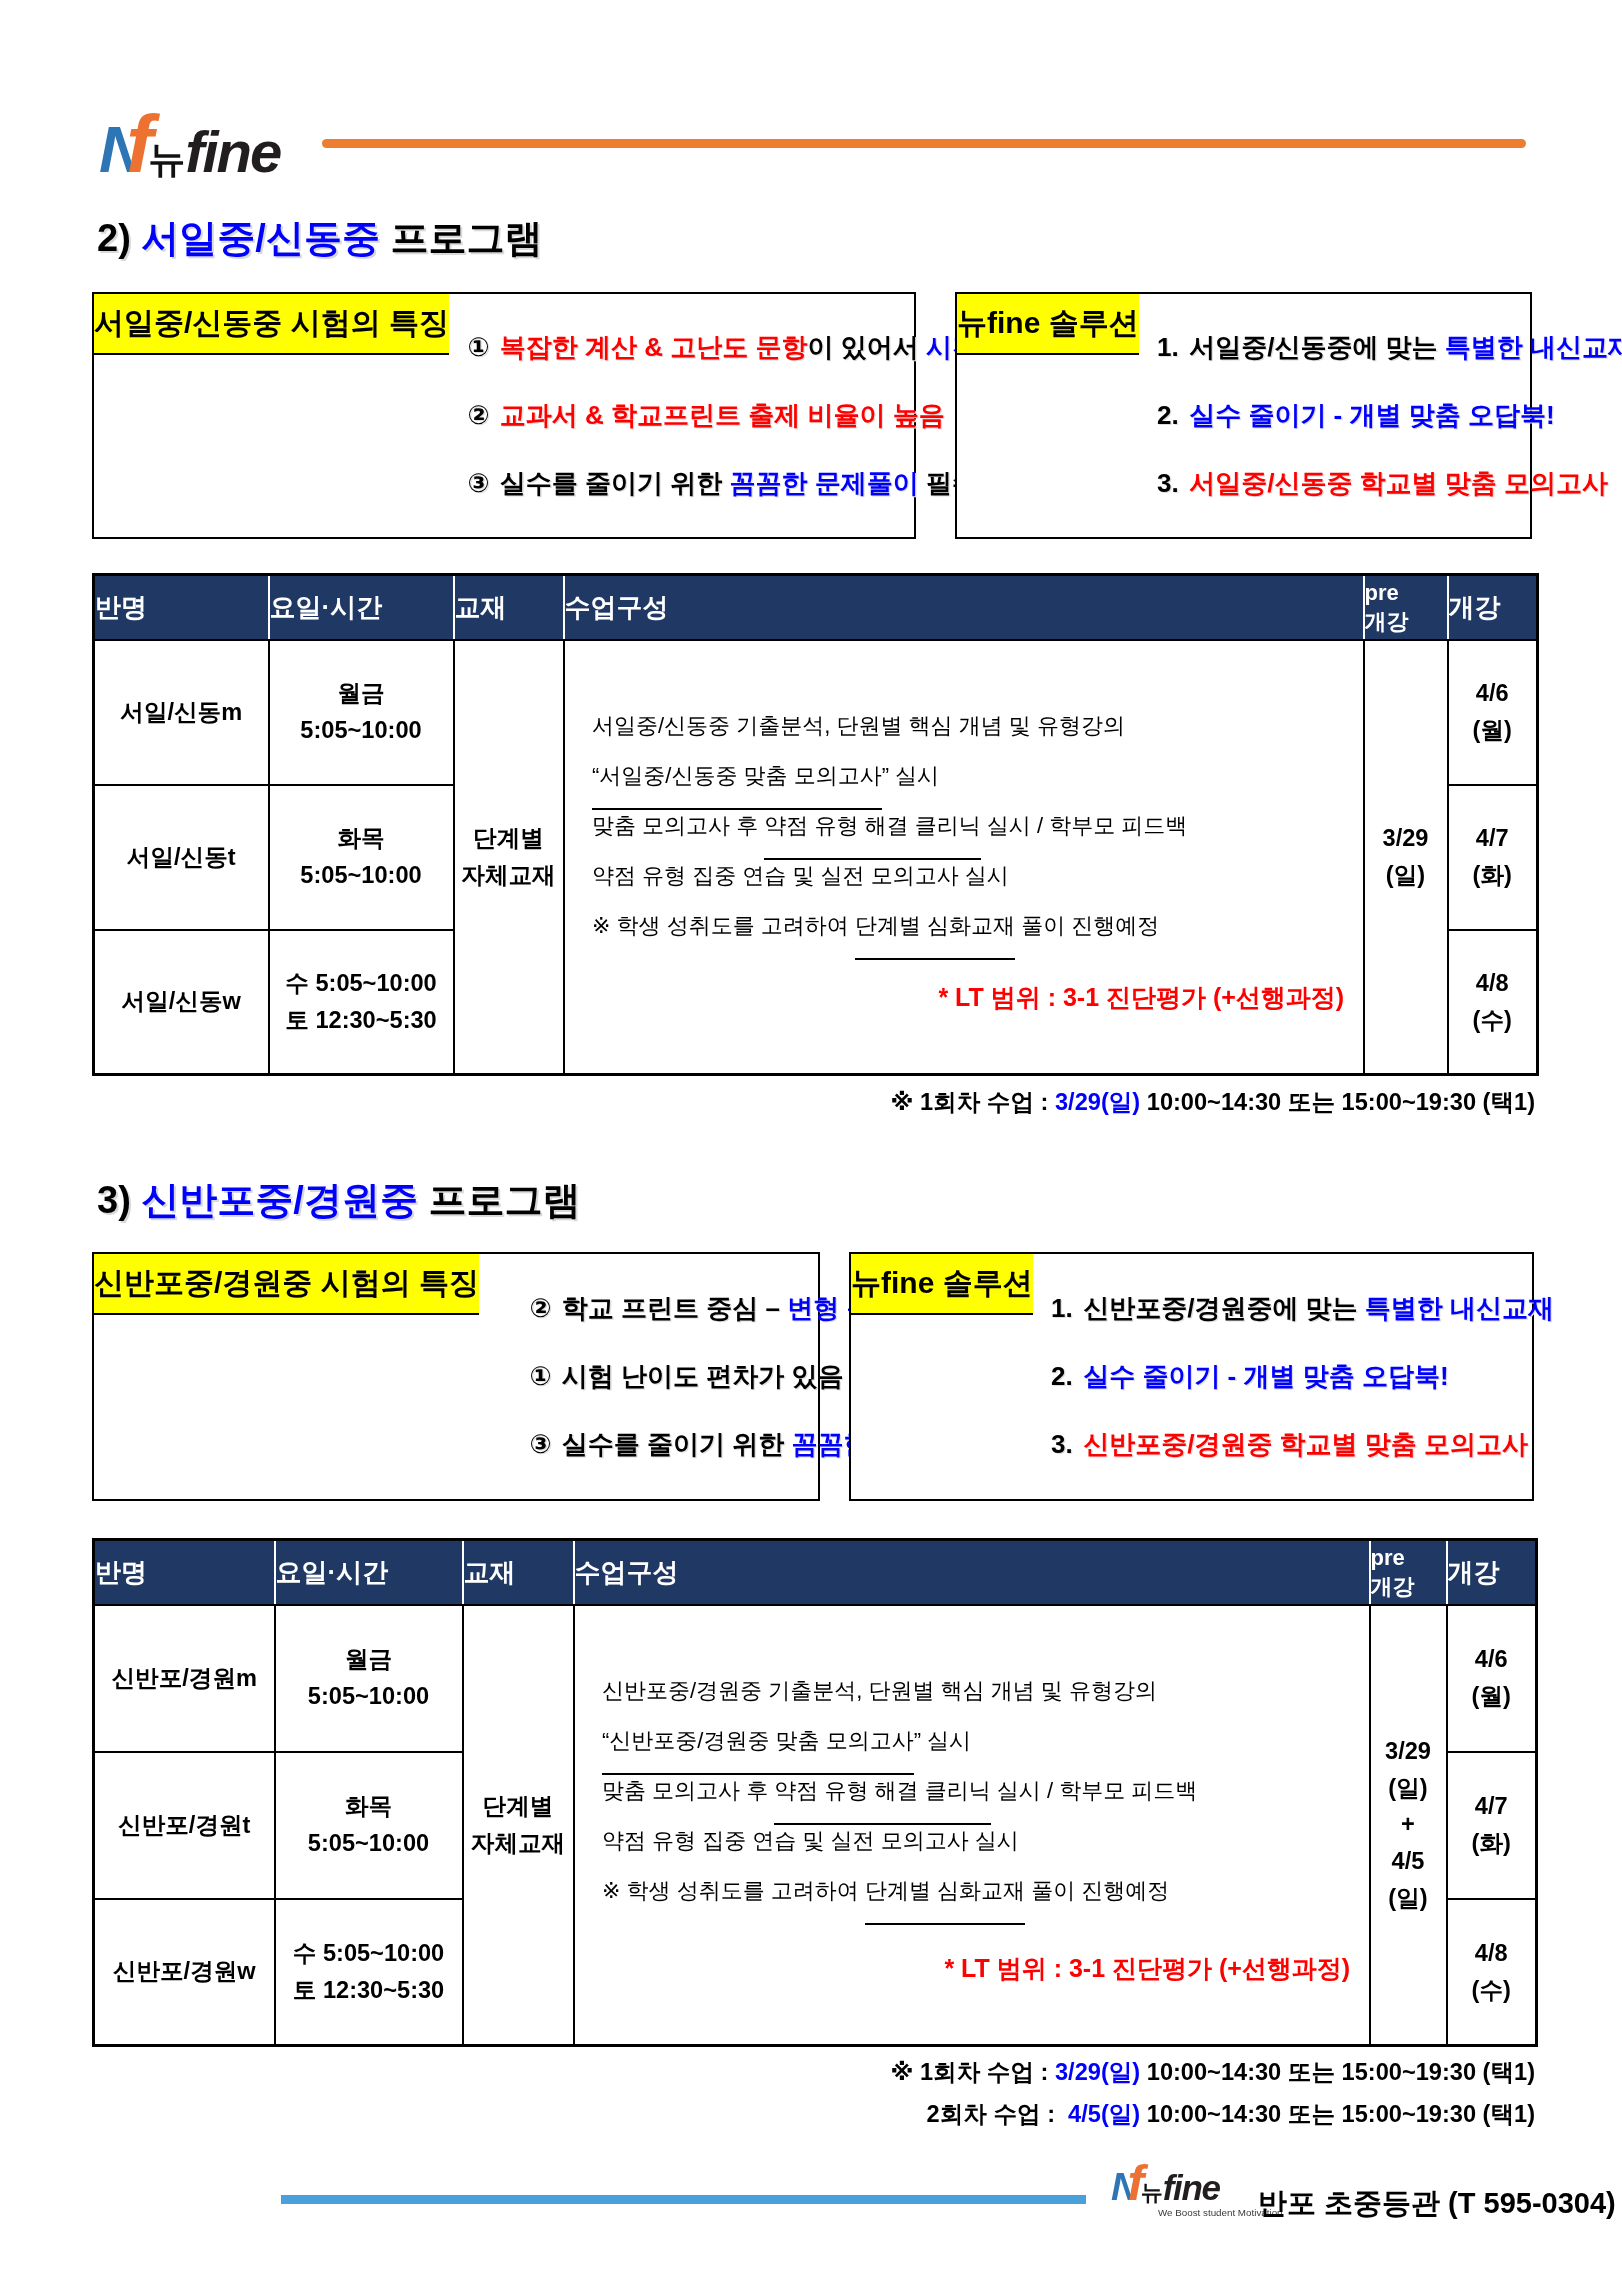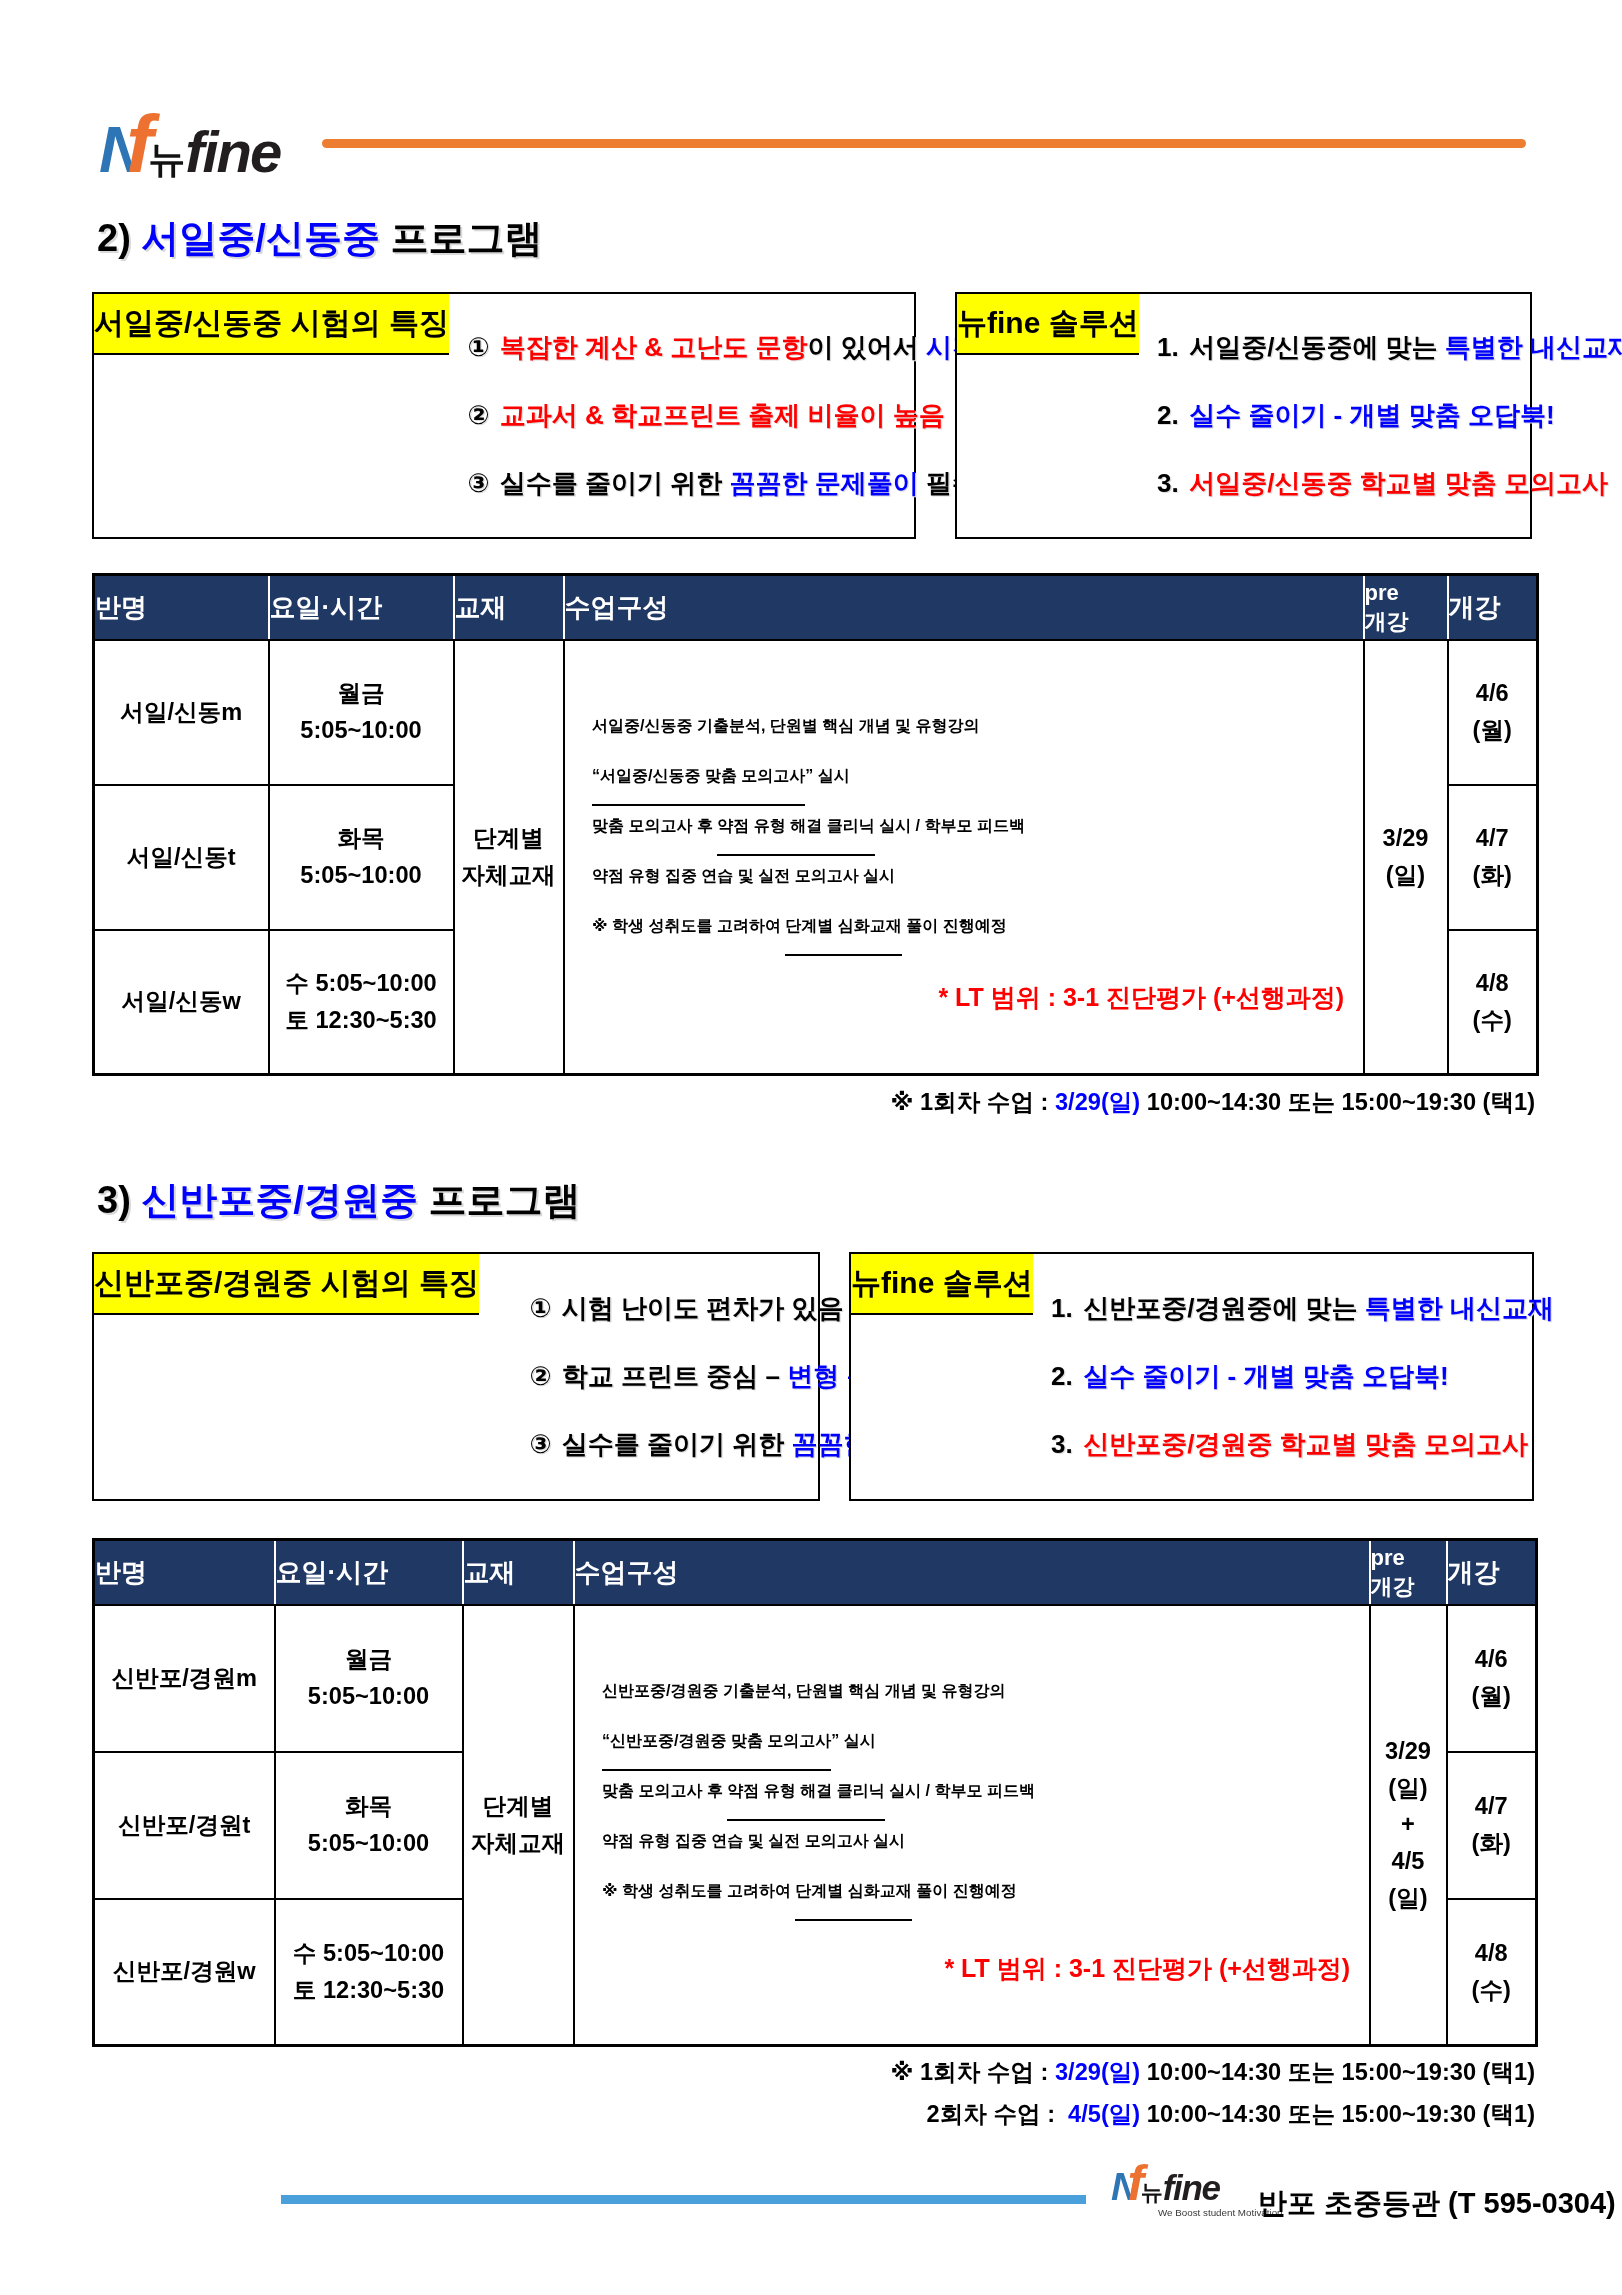--- a/index.html
+++ b/index.html
@@ -39,21 +39,21 @@
   
   .sched{position:absolute;border-collapse:collapse;table-layout:fixed;background:#fff;border:3.3px solid #000;}
   .sched th{background:#1F3864;color:#fff;font-weight:bold;font-size:26px;border-left:2px solid #fff;border-right:2px solid #fff;border-bottom:2.6px solid #000;padding:0;text-align:left;vertical-align:middle;}
   .sched th.pre-h{font-size:22px;line-height:1.35;}
   .sched td{border:2px solid #000;font-weight:bold;font-size:23.6px;text-align:center;vertical-align:middle;padding:0;line-height:1.55;}
   .open-cell{font-size:25px;line-height:1.6;}
   .book-cell{font-size:25px;line-height:1.6;}
   .pre-cell{font-size:23.6px;line-height:1.5;}
   .curr-cell{position:relative;}
   .curr{position:absolute;left:0;top:0;right:0;bottom:0;padding:60px 19.6px 0 27.5px;text-align:left;}
-  .curr-line{font-size:16px;font-weight:bold;line-height:50px;white-space:nowrap;}
+  .curr-line{font-size:22px;font-weight:normal;line-height:50px;white-space:nowrap;}
   .u{border-bottom:2.6px solid #000;padding-bottom:20px;}
   .lt{position:absolute;right:18.3px;bottom:56px;font-size:25px;font-weight:bold;color:#FF0000;white-space:nowrap;}
 
   
   .note{position:absolute;right:88px;font-size:23.6px;font-weight:bold;white-space:pre;}
 </style>
 </head>
 <body>
 
 <div class="page">
@@ -144,22 +144,22 @@
 
   <div class="sec-title" style="left:97px;top:1175px;">
     <span>3)</span>
     <span class="c-b">신반포중/경원중</span>
     <span>프로그램</span>
   </div>
 
   <div class="fbox" style="left:92px;top:1252px;width:728px;height:249px;gap:32px;">
     <div class="fbox-h">신반포중/경원중 시험의 특징</div>
     <div class="fbox-b">
+      <div class="fitem"><span class="pfx">②</span><span><span>학교 프린트 중심 – </span><span class="c-b">변형 문항 출제 예상</span></span></div>
       <div class="fitem"><span class="pfx">①</span><span><span>시험 난이도 편차가 있음</span></span></div>
-      <div class="fitem"><span class="pfx">②</span><span><span>학교 프린트 중심 – </span><span class="c-b">변형 문항 출제 예상</span></span></div>
       <div class="fitem"><span class="pfx">③</span><span><span>실수를 줄이기 위한 </span><span class="c-b">꼼꼼한 문제풀이</span><span> 필수!!</span></span></div>
     </div>
   </div>
 
   <div class="fbox" style="left:849px;top:1252px;width:685px;height:249px;">
     <div class="fbox-h">뉴fine 솔루션</div>
     <div class="fbox-b">
       <div class="fitem"><span class="pfx">1.</span><span><span>신반포중/경원중에 맞는 </span><span class="c-b">특별한 내신교재</span></span></div>
       <div class="fitem"><span class="pfx">2.</span><span><span class="c-b">실수 줄이기 - 개별 맞춤 오답북!</span></span></div>
       <div class="fitem"><span class="pfx">3.</span><span><span class="c-r">신반포중/경원중 학교별 맞춤 모의고사</span></span></div>

